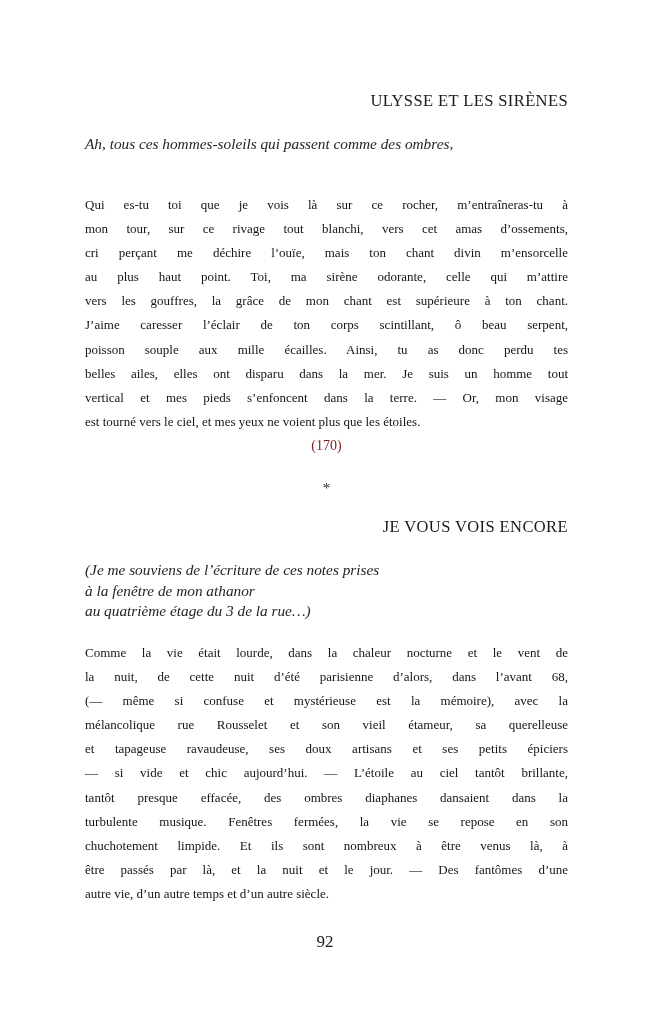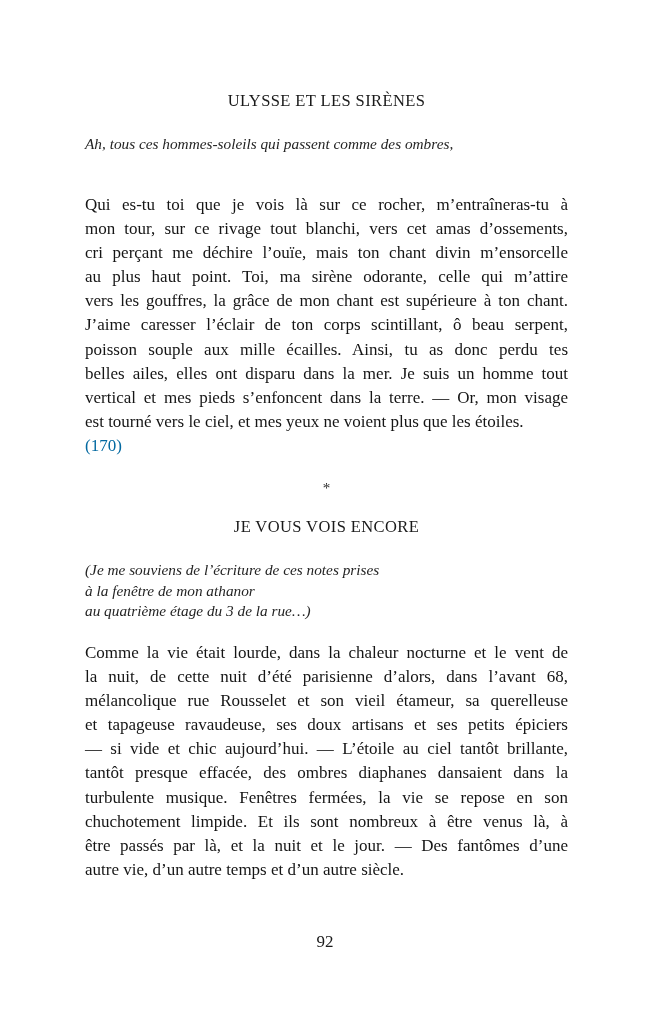--- a/index.html
+++ b/index.html
@@ -27,21 +27,21 @@
 
   .textblock {
     position: absolute;
     left: 85px;
     top: 0;
     width: 483px;
   }
 
   
   .poem-title {
-    text-align: center;
+    text-align: right;
     font-size: 16.5px;
     letter-spacing: 0.4px;
     font-weight: normal;
     margin: 0;
     color: #1a1a1a;
   }
 
   
   .epigraph {
     font-style: italic;
@@ -50,45 +50,45 @@
     margin: 0;
     color: #242424;
   }
   .epigraph .eline {
     display: block;
     white-space: pre-wrap;
   }
 
   
   .body-par {
-    font-size: 17px;
+    font-size: 13px;
     line-height: 24.1px;
     text-align: justify;
     text-justify: inter-word;
     margin: 0;
     color: #151515;
     hyphens: none;
   }
   .body-par .bline {
     display: block;
     text-align: justify;
     text-align-last: justify;
     white-space: pre-wrap;
   }
   .body-par .bline.last {
     text-align-last: left;
   }
 
   
   .ref-number {
-    text-align: left;
-    font-size: 17px;
+    text-align: center;
+    font-size: 14px;
     line-height: 24.1px;
     margin: 0;
-    color: #0369a1;
+    color: #7f1d1d;
   }
 
   
   .divider-asterisk {
     text-align: center;
     font-size: 15px;
     line-height: 18px;
     margin: 0;
     color: #2a2a2a;
     user-select: none;
@@ -147,20 +147,21 @@
 
   <div class="epigraph textblock at-epi-2">
     <span class="eline">(Je me souviens de l’écriture de ces notes prises</span>
     <span class="eline">à la fenêtre de mon athanor</span>
     <span class="eline">au quatrième étage du 3 de la rue…)</span>
   </div>
 
   <div class="body-par textblock at-par-2">
     <span class="bline">Comme la vie était lourde, dans la chaleur nocturne et le vent de</span>
     <span class="bline">la nuit, de cette nuit d’été parisienne d’alors, dans l’avant 68,</span>
+    <span class="bline">(— même si confuse et mystérieuse est la mémoire), avec la</span>
     <span class="bline">mélancolique rue Rousselet et son vieil étameur, sa querelleuse</span>
     <span class="bline">et tapageuse ravaudeuse, ses doux artisans et ses petits épiciers</span>
     <span class="bline">— si vide et chic aujourd’hui. — L’étoile au ciel tantôt brillante,</span>
     <span class="bline">tantôt presque effacée, des ombres diaphanes dansaient dans la</span>
     <span class="bline">turbulente musique. Fenêtres fermées, la vie se repose en son</span>
     <span class="bline">chuchotement limpide. Et ils sont nombreux à être venus là, à</span>
     <span class="bline">être passés par là, et la nuit et le jour. — Des fantômes d’une</span>
     <span class="bline last">autre vie, d’un autre temps et d’un autre siècle.</span>
   </div>
 

